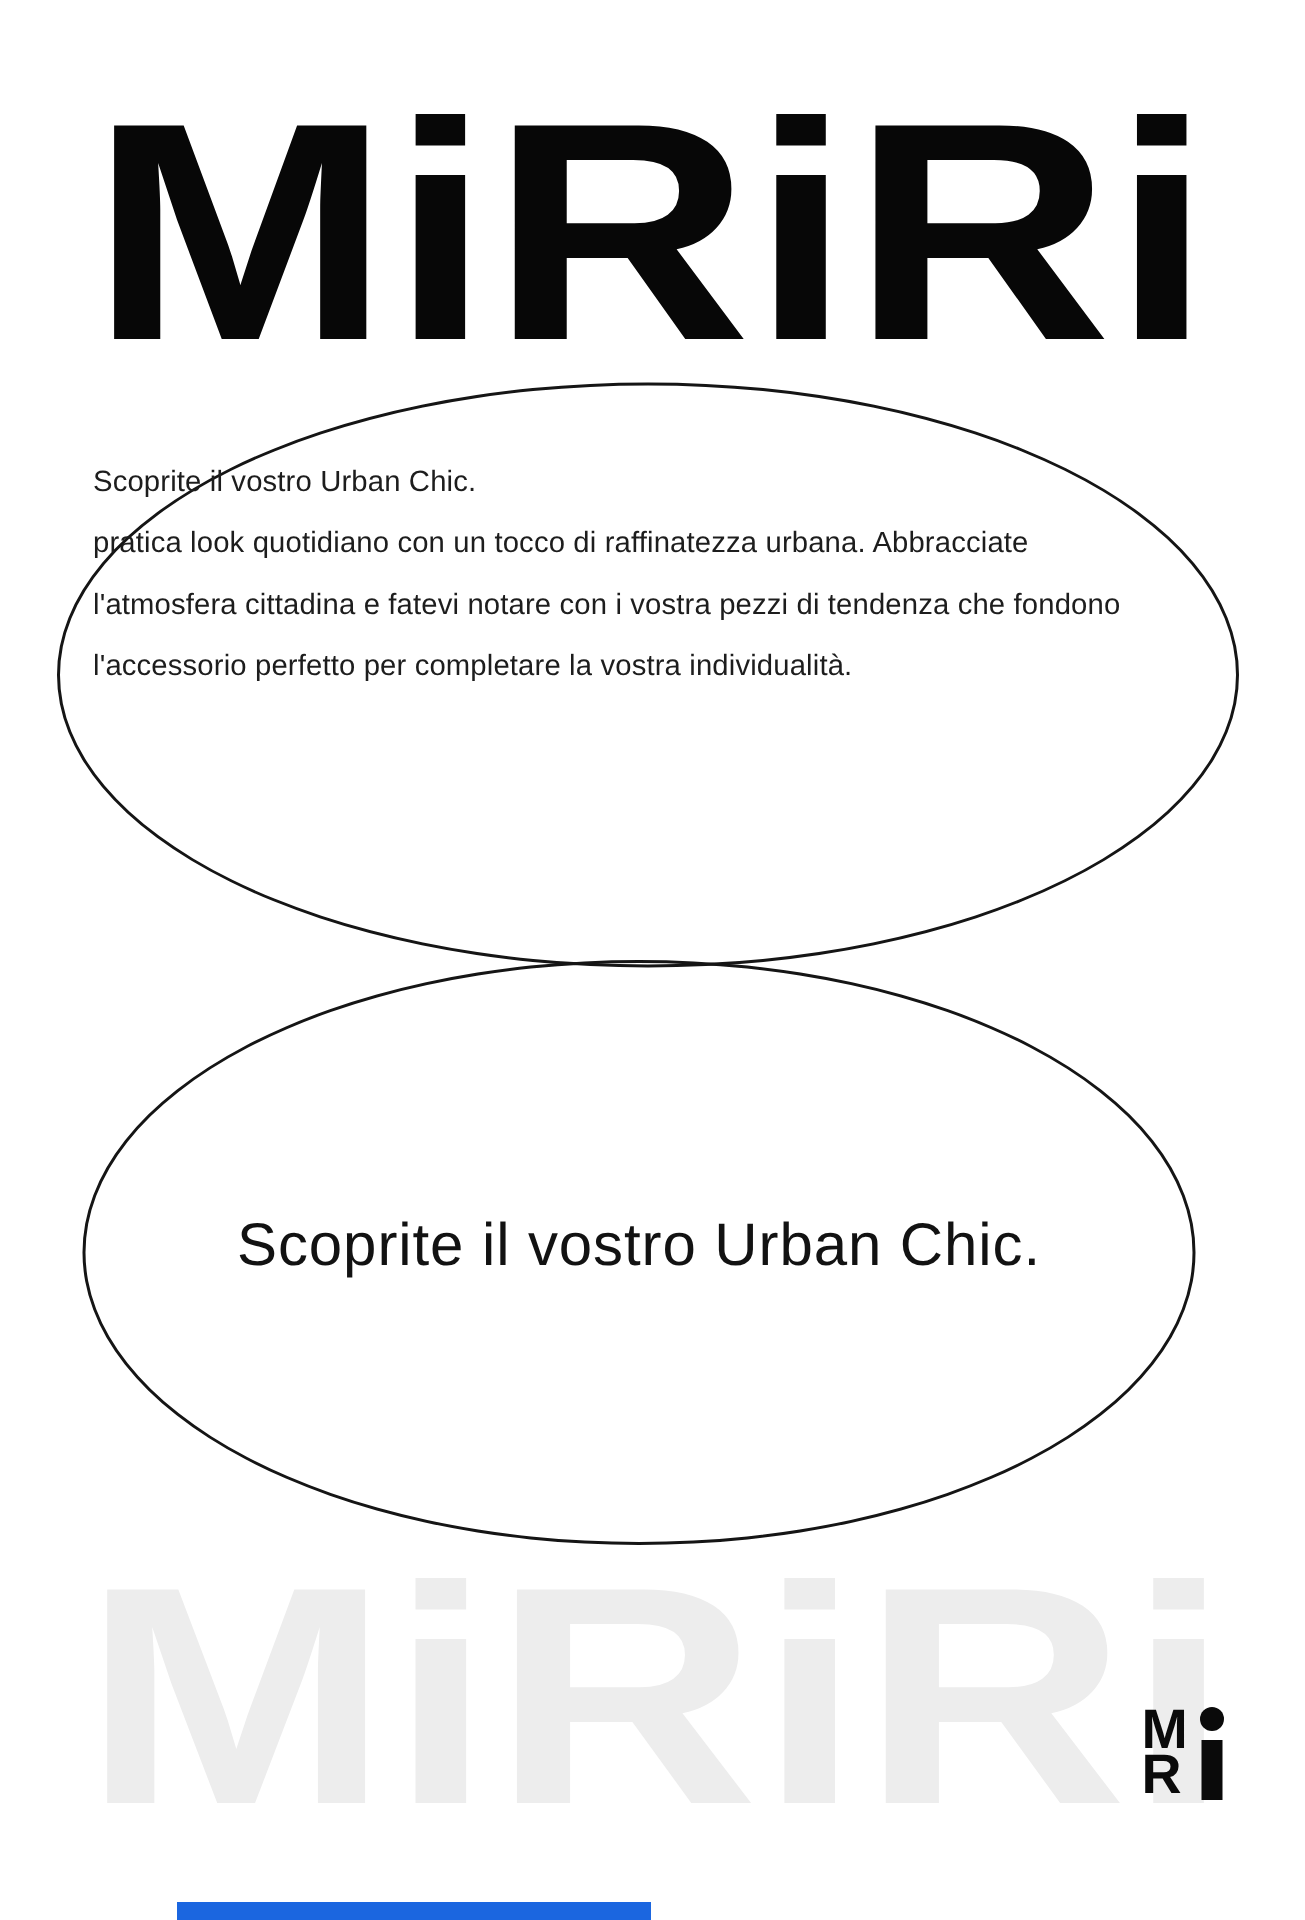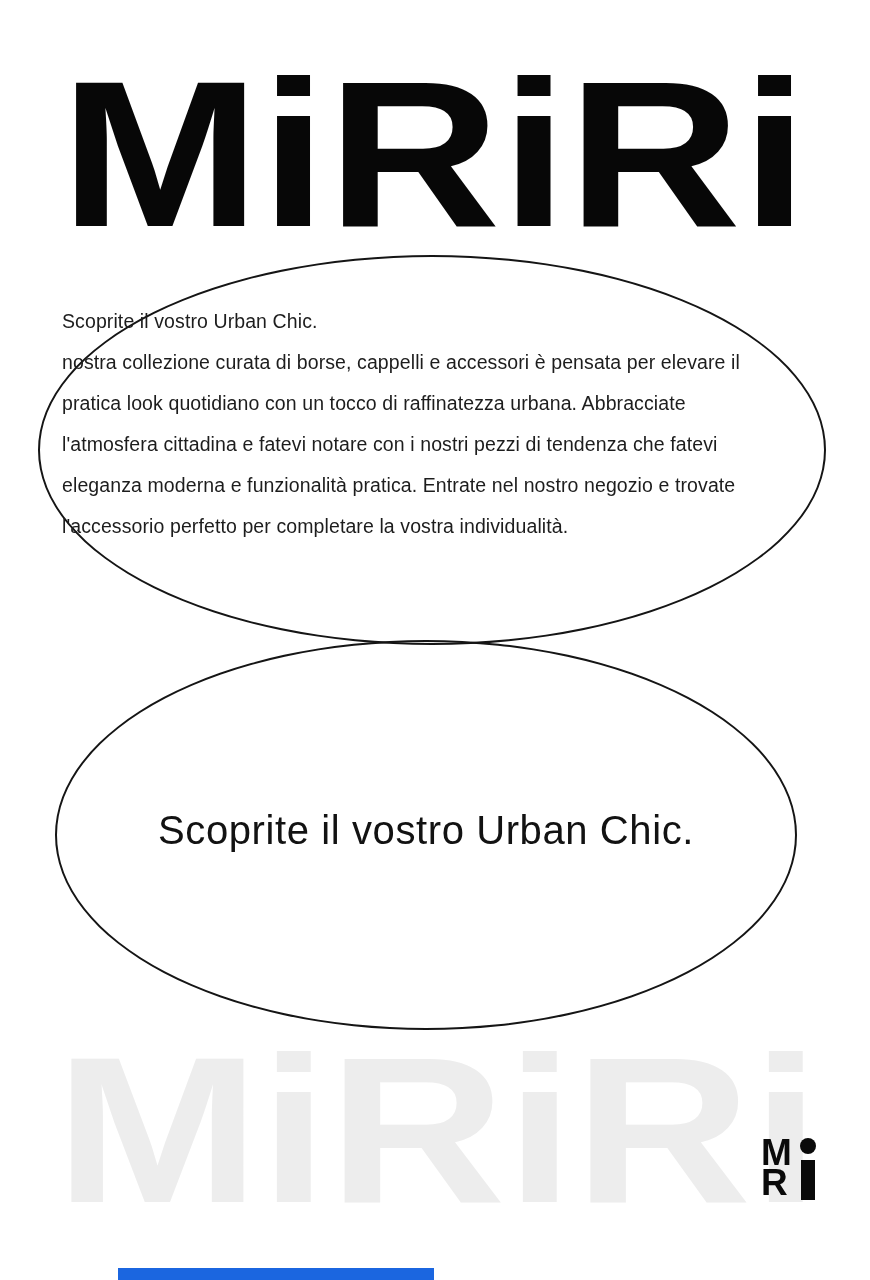--- a/index.html
+++ b/index.html
@@ -101,24 +101,22 @@
 <div class="page">
 
   <svg class="brand-title-svg" width="748" height="160" viewBox="0 0 748 160">
     <text x="0" y="156" font-size="207" textLength="748" lengthAdjust="spacingAndGlyphs">MiRiRi</text>
   </svg>
 
   <div class="ellipse ellipse-top" style="border-color: rgb(21, 21, 21);"></div>
 
   <div class="intro-text" style="color: rgb(29, 29, 29);">
       <div class="intro-line">Scoprite il vostro Urban Chic.</div>
-      <div class="intro-line">nostra collezione curata di borse, cappelli e accessori è pensata per elevare il</div>
       <div class="intro-line">pratica look quotidiano con un tocco di raffinatezza urbana. Abbracciate</div>
-      <div class="intro-line">l'atmosfera cittadina e fatevi notare con i nostri pezzi di tendenza che fatevi</div>
-      <div class="intro-line">eleganza moderna e funzionalità pratica. Entrate nel nostro negozio e trovate</div>
+      <div class="intro-line">l'atmosfera cittadina e fatevi notare con i vostra pezzi di tendenza che fondono</div>
       <div class="intro-line">l'accessorio perfetto per completare la vostra individualità.</div>
     </div>
 
   <div class="ellipse ellipse-bottom" style="border-color: rgb(21, 21, 21);">
     <div class="hero-heading">Scoprite il vostro Urban Chic.</div>
   </div>
 
   <svg class="watermark-svg" width="765" height="160" viewBox="0 0 765 160">
     <text x="0" y="156" font-size="207" textLength="765" lengthAdjust="spacingAndGlyphs" style="fill: rgb(237, 237, 237);">MiRiRi</text>
   </svg>

